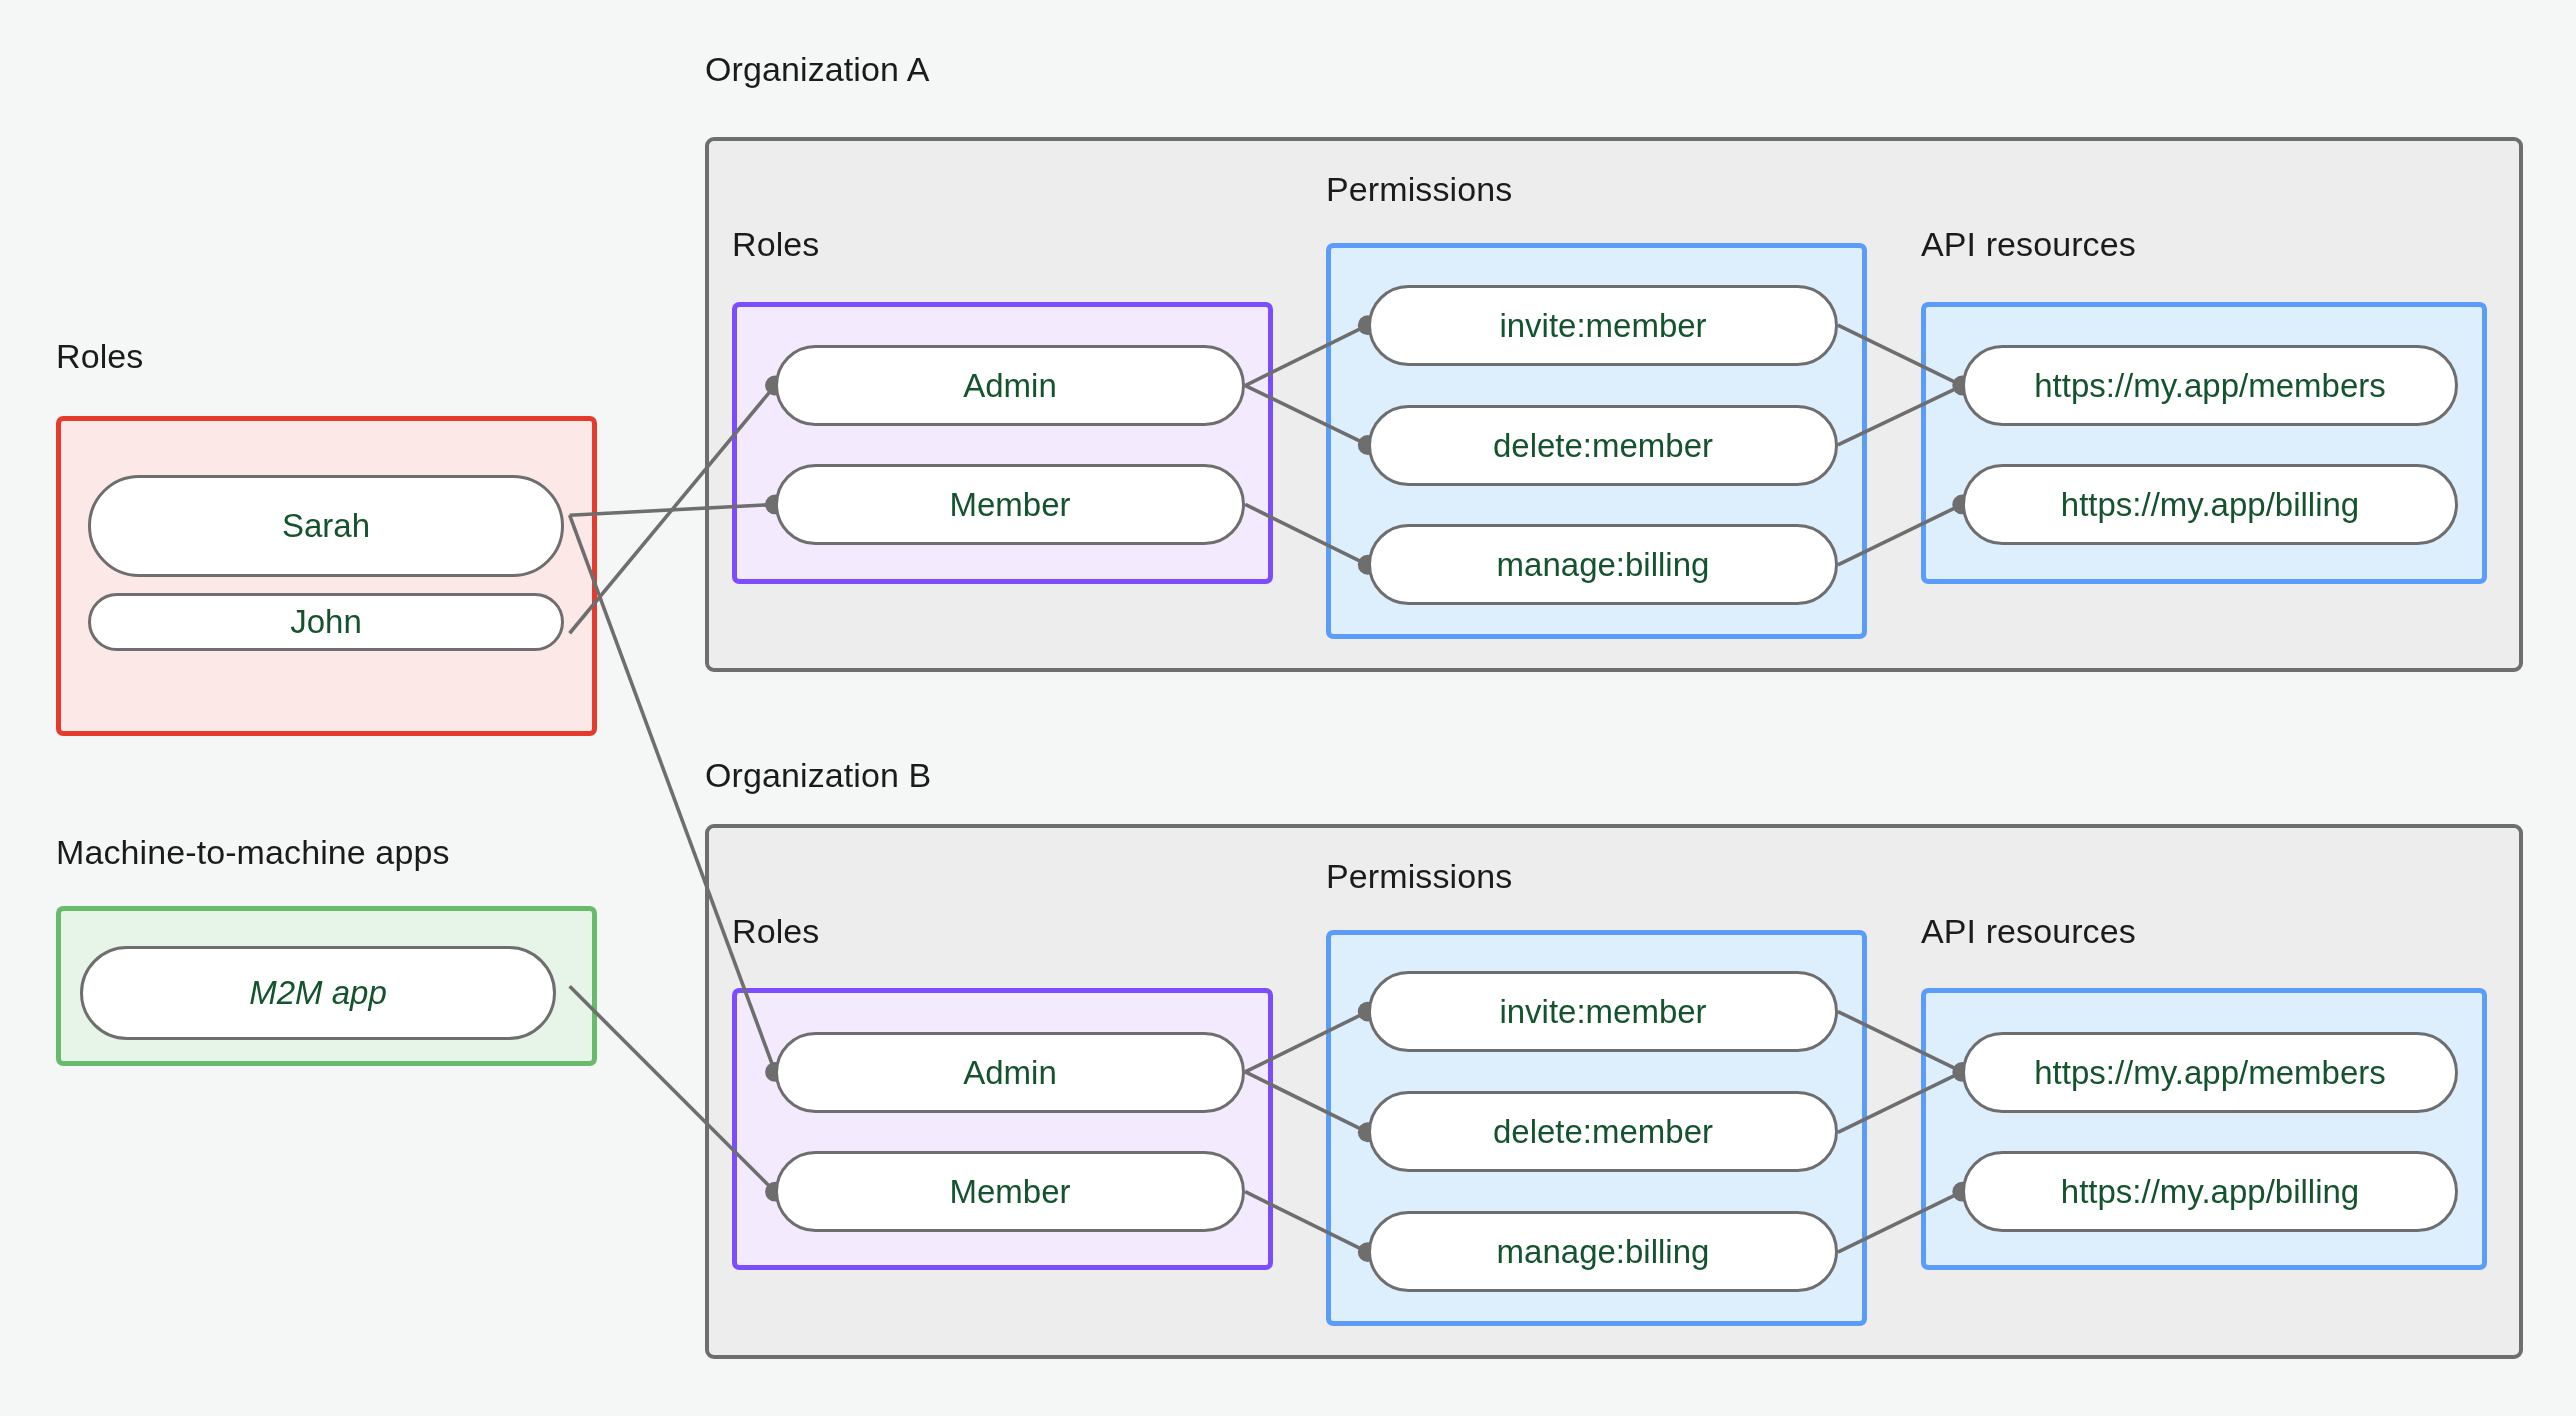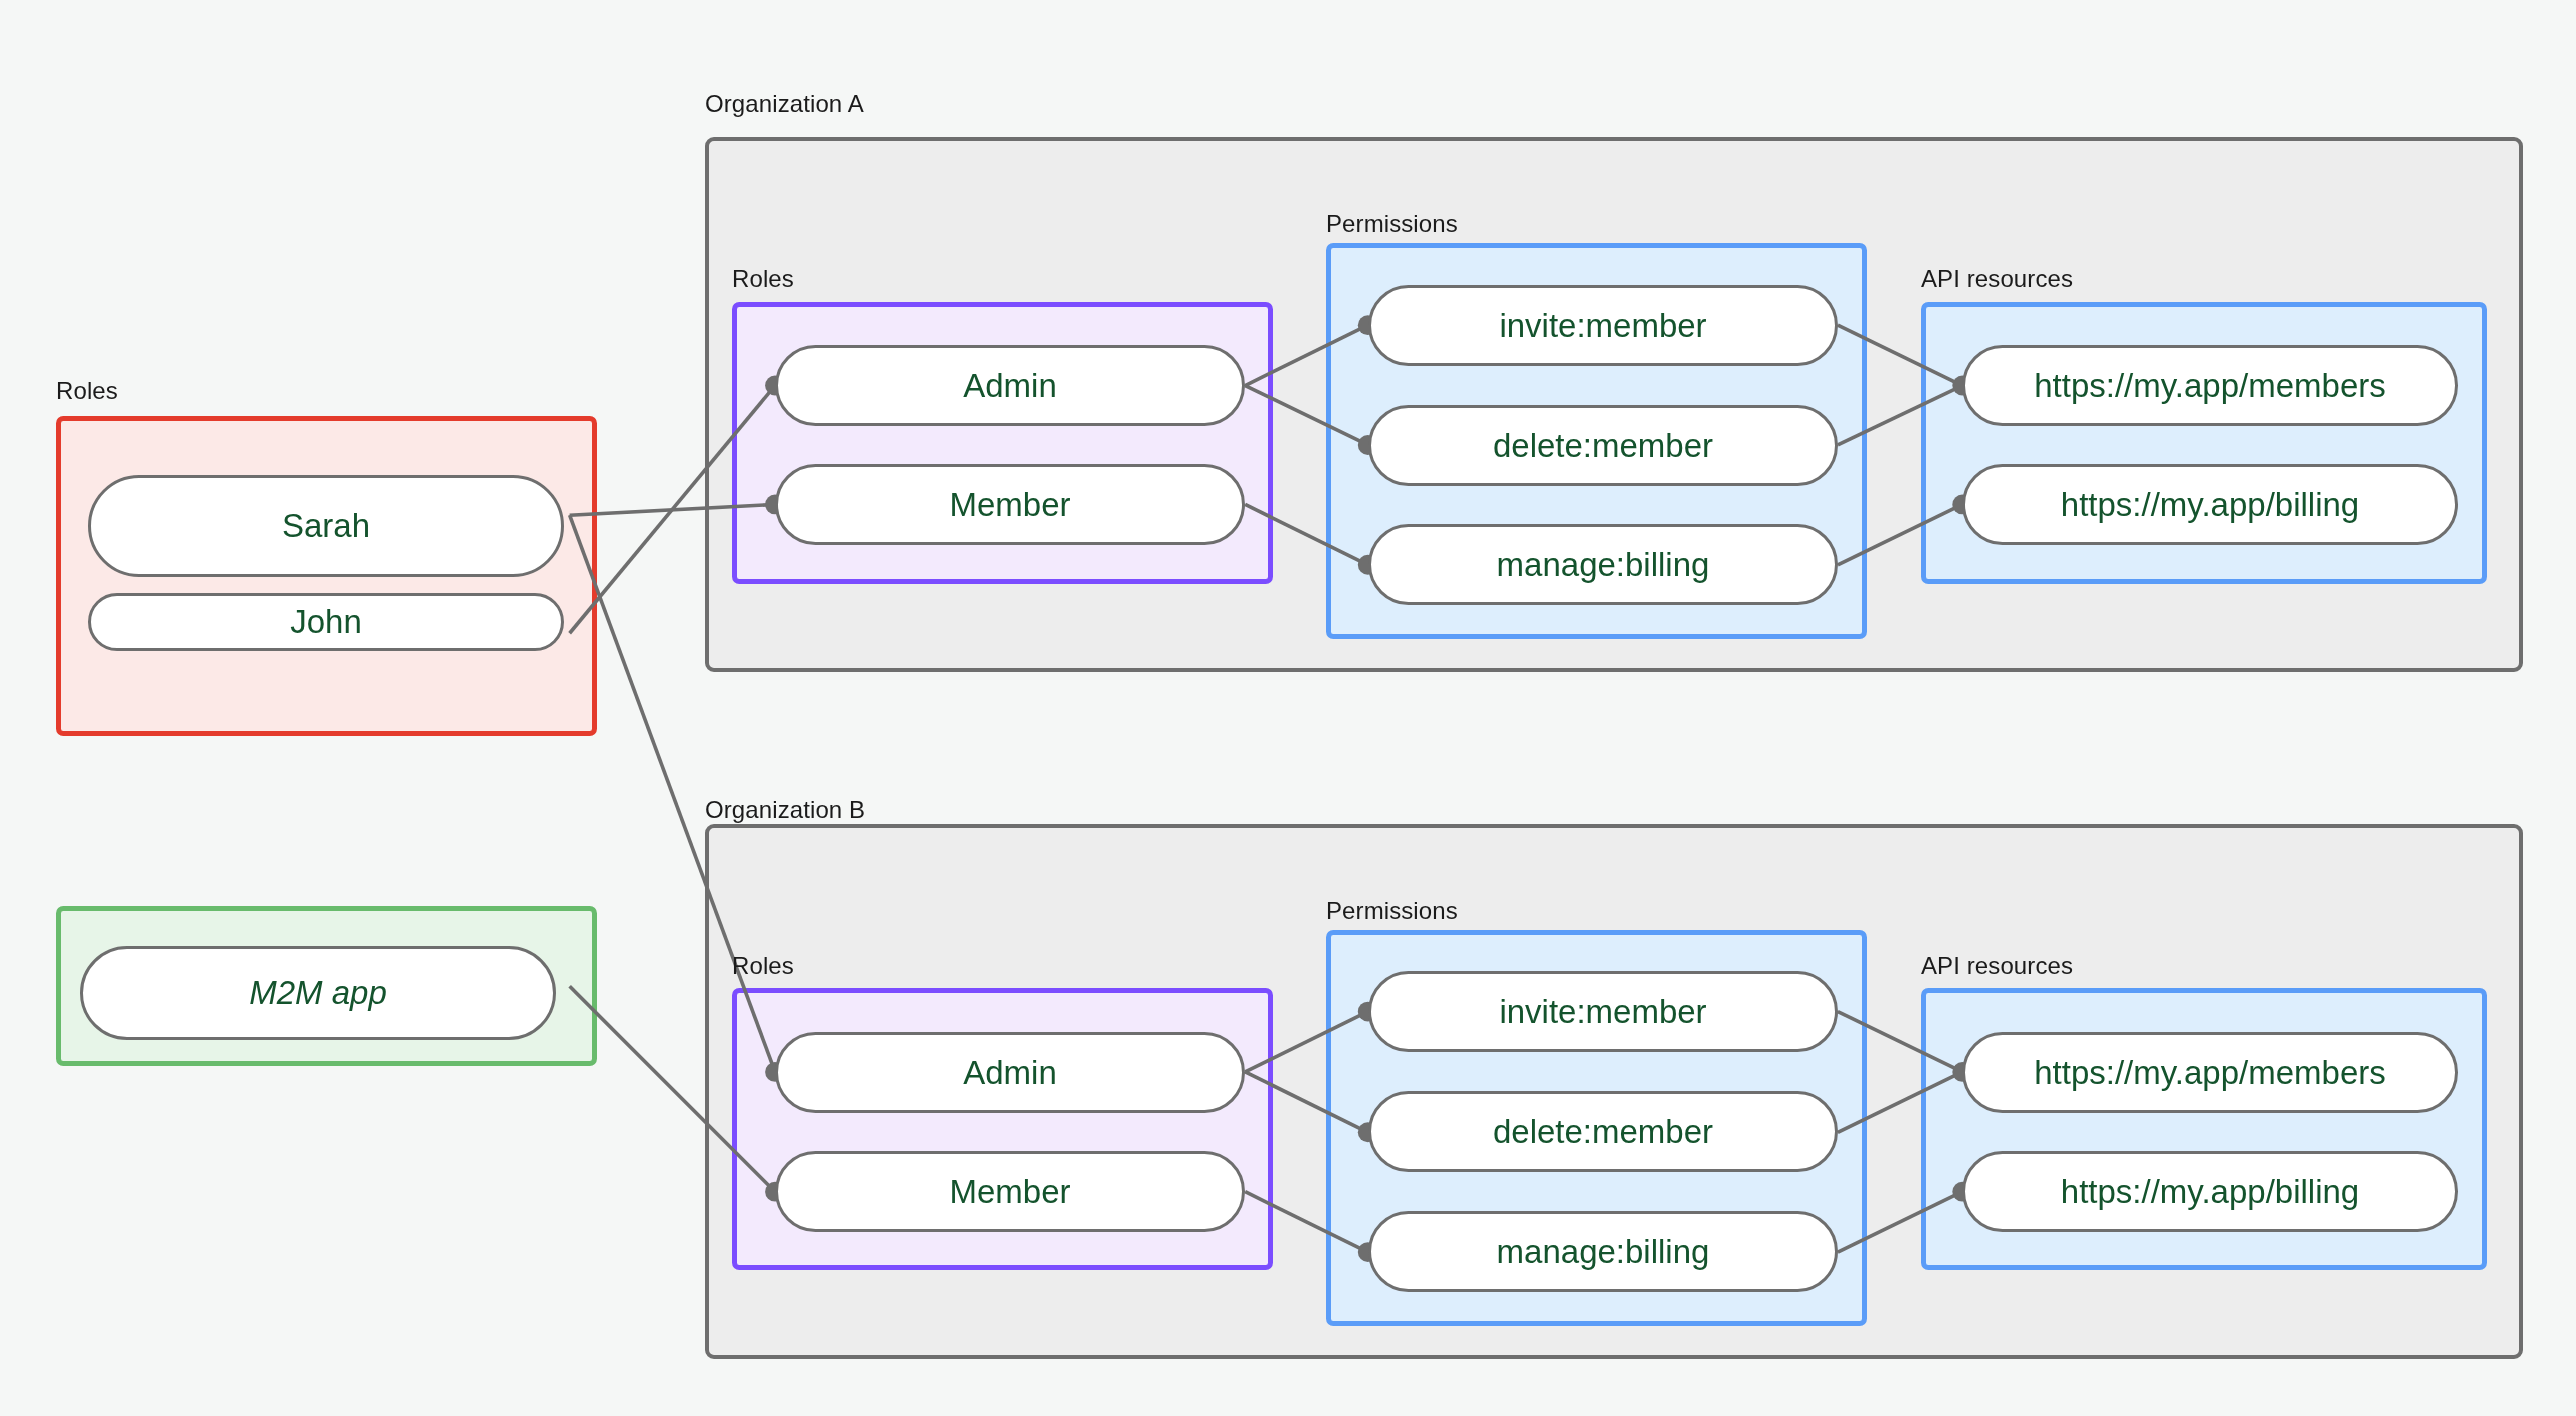--- a/index.html
+++ b/index.html
@@ -19,26 +19,25 @@
     position: absolute;
     left: 0; top: 0;
     width: 2576px;
     height: 1416px;
     pointer-events: none;
     z-index: 5;
   }
   
   .grp-label {
     position: absolute;
-    font-size: 24px;
+    font-size: 34px;
     color: #1b1b1b;
     letter-spacing: 0.1px;
     white-space: nowrap;
     z-index: 8;
-    margin-top: 40px;
   }
   
   .box {
     position: absolute;
     box-sizing: border-box;
     border-radius: 7.2px;
     z-index: 2;
   }
   .box-org {
     background: #ededed;
@@ -132,20 +131,21 @@
       <circle cx="2178" cy="1190" r="11"></circle>
       <circle cx="2178" cy="1323" r="11"></circle>
     </g>
   </svg>
 
   <div class="grp-label" style="left:56px; top:337px;">Roles</div>
   <div class="box box-users" style="left:56px; top:416px; width:541px; height:320px;"></div>
   <div class="pill" style="left:88px; top:475px; width:476px; height:102px;">Sarah</div>
   <div class="pill" style="left:88px; top:593px; width:476px; height:58px;">John</div>
 
+  <div class="grp-label" style="left:56px; top:833px;">Machine-to-machine apps</div>
   <div class="box box-m2m" style="left:56px; top:906px; width:541px; height:160px;"></div>
   <div class="pill" style="left:80px; top:946px; width:476px; height:94px;font-style:italic;">M2M app</div>
 
   <div class="grp-label" style="left:705px; top:50px;">Organization A</div>
   <div class="box box-org" style="left:705px; top:137px; width:1818px; height:535px;"></div>
 
   <div class="grp-label" style="left:732px; top:225px;">Roles</div>
   <div class="box box-roles" style="left:732px; top:302px; width:541px; height:282px;"></div>
   <div class="pill" style="left:775px; top:345px; width:470px; height:81px;">Admin</div>
   <div class="pill" style="left:775px; top:464px; width:470px; height:81px;">Member</div>

